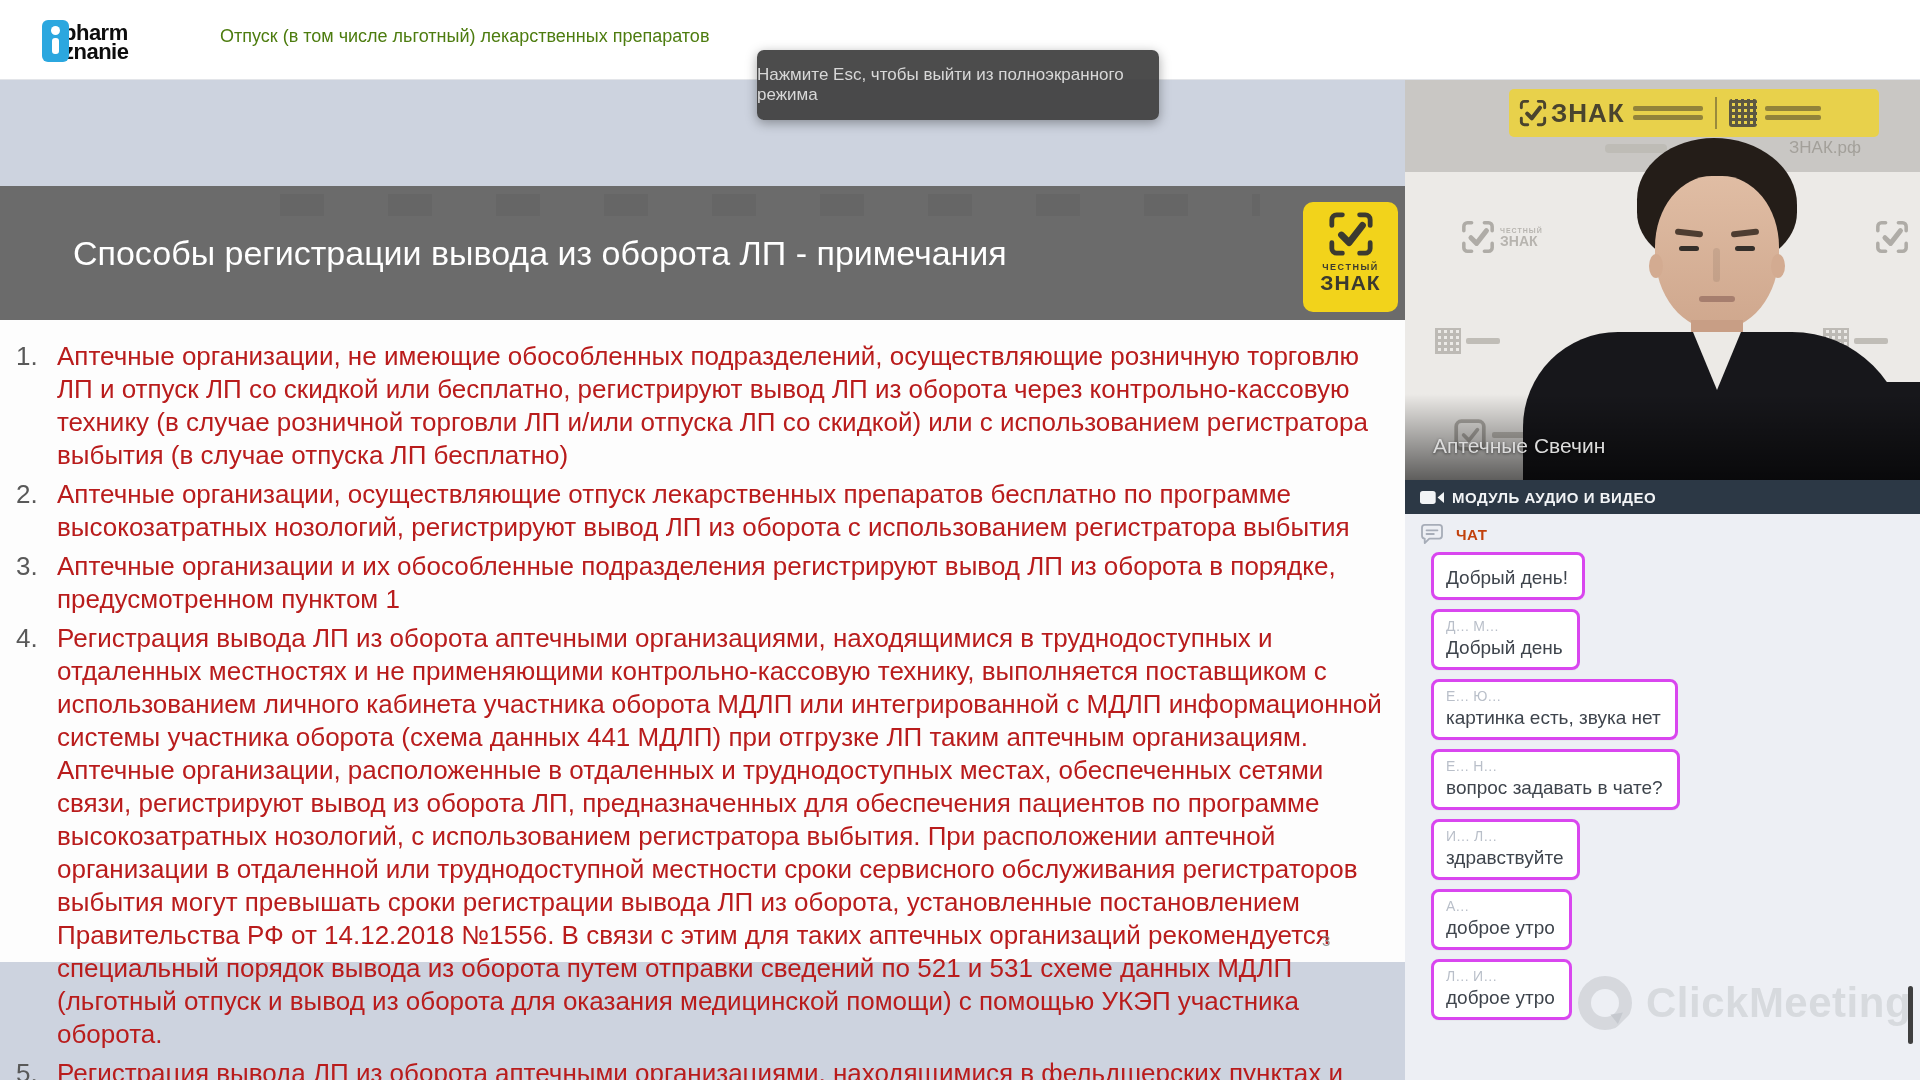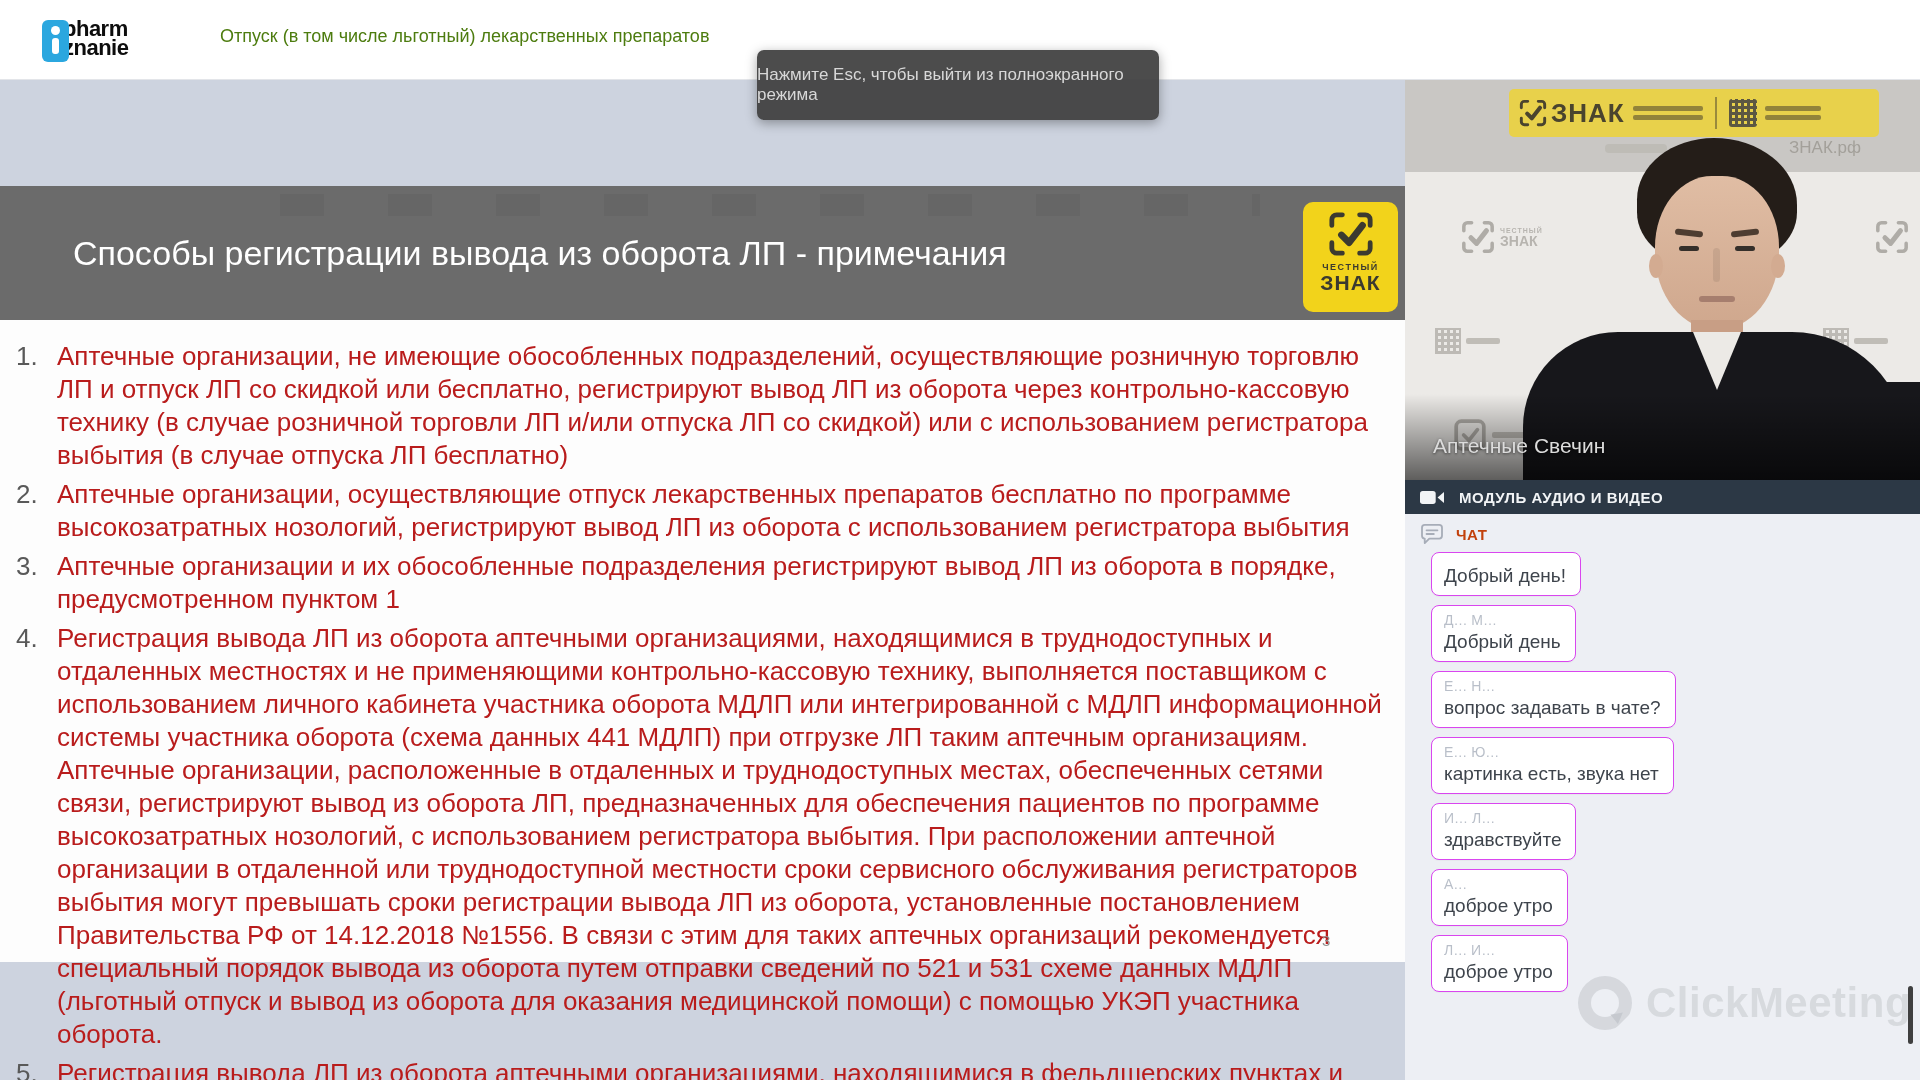--- a/index.html
+++ b/index.html
@@ -3,21 +3,21 @@
 <meta charset="utf-8">
 <style>
   * { margin:0; padding:0; box-sizing:border-box; }
   html,body { width:1920px; height:1080px; overflow:hidden; background:#cdd3df;
               font-family:"Liberation Sans", sans-serif; }
   #app { position:relative; width:1920px; height:1080px; background:#cdd3df; }
 
   
   .topbar { position:absolute; left:0; top:0; width:1920px; height:80px;
             background:#ffffff; border-bottom:1px solid #e3e5e9; z-index:5; }
-  .brand { position:absolute; left:42px; top:20px; display:flex; align-items:flex-start; }
+  .brand { position:absolute; left:42px; top:20px; display:flex; align-items:flex-end; }
   .brand-icon { width:27px; height:42px; background:#2ba7df; border-radius:6px;
                 position:relative; z-index:2; }
   .brand-icon .b1 { position:absolute; left:9px; top:6px; width:9px; height:9px;
                     border-radius:50%; background:#fff; }
   .brand-icon .b2 { position:absolute; left:10px; top:18px; width:7px; height:16px;
                     border-radius:3px; background:#fff; }
   .brand-text { margin-left:-6px; color:#0d0d0d; font-weight:800; font-size:22px;
                 line-height:0.86; letter-spacing:-0.5px; z-index:1; }
   .top-title { position:absolute; left:220px; top:26px; font-size:18px; color:#4d7c0f; }
 
@@ -100,32 +100,32 @@
   .suit-ext { position:absolute; left:428px; top:302px; width:87px; height:98px; background:#17171b; }
   .shirt { position:absolute; left:288px; top:252px; width:48px; height:58px; background:#eceae6;
            clip-path:polygon(0 0,100% 0,50% 100%); }
   .vshade { position:absolute; left:0; bottom:0; width:515px; height:86px;
             background:linear-gradient(transparent, rgba(0,0,0,0.6)); }
   .speaker { position:absolute; left:28px; bottom:22px; color:#dcdcdc; font-size:21px;
              text-shadow:0 1px 3px rgba(0,0,0,0.6); }
 
   
   .modbar { position:absolute; left:1405px; top:480px; width:515px; height:34px;
-            background:#2c3845; display:flex; align-items:center; padding-left:15px; gap:15px; }
+            background:#2c3845; display:flex; align-items:center; padding-left:15px; gap:8px; }
   .modbar svg { width:24px; height:17px; }
   .modbar span { color:#f2f4f6; font-size:15px; font-weight:700; letter-spacing:0.5px; }
 
   .chatzone { position:absolute; left:1405px; top:514px; width:515px; height:566px;
               background:#edeff4; }
   .chathead { display:flex; align-items:center; gap:12px; padding:10px 0 6px 15px; }
   .chathead svg { width:24px; height:20px; }
   .chathead span { color:#c2410c; font-size:15px; font-weight:700; letter-spacing:0.5px; }
 
   .msgs { padding:2px 0 0 26px; }
-  .msg { width:fit-content; max-width:330px; background:#ffffff; border:1px solid #d946ef;
+  .msg { width:fit-content; max-width:330px; background:#ffffff; border:3px solid #d946ef;
          border-radius:8px; padding:6px 14px 8px 12px; margin-bottom:9px;
          box-shadow:0 1px 1px rgba(0,0,0,0.03); }
   .msg .sender { display:block; color:#b9bfc9; font-size:14px; line-height:17px; margin-bottom:1px; }
   .msg .mtext { display:block; color:#3e444c; font-size:19px; line-height:23px; font-weight:500; }
   .msg.clipped { padding-top:2px; }
   .msg.clipped .sender { height:8px; overflow:hidden; }
 
   .watermark { position:absolute; left:1578px; top:976px; display:flex; align-items:center;
                gap:14px; opacity:0.85; }
   .wm-logo { position:relative; width:54px; height:54px; border-radius:50%; background:#d2d5da; }
@@ -313,26 +313,26 @@
     <div class="msgs">
       <div class="msg clipped">
         <span class="sender">…</span>
         <span class="mtext">Добрый день!</span>
       </div>
       <div class="msg">
         <span class="sender">Д… М…</span>
         <span class="mtext">Добрый день</span>
       </div>
       <div class="msg">
+        <span class="sender">Е… Ю…</span>
+        <span class="mtext">картинка есть, звука нет</span>
+      </div>
+      <div class="msg">
         <span class="sender">Е… Н…</span>
         <span class="mtext">вопрос задавать в чате?</span>
-      </div>
-      <div class="msg">
-        <span class="sender">Е… Ю…</span>
-        <span class="mtext">картинка есть, звука нет</span>
       </div>
       <div class="msg">
         <span class="sender">И… Л…</span>
         <span class="mtext">здравствуйте</span>
       </div>
       <div class="msg">
         <span class="sender">А…</span>
         <span class="mtext">доброе утро</span>
       </div>
       <div class="msg">

